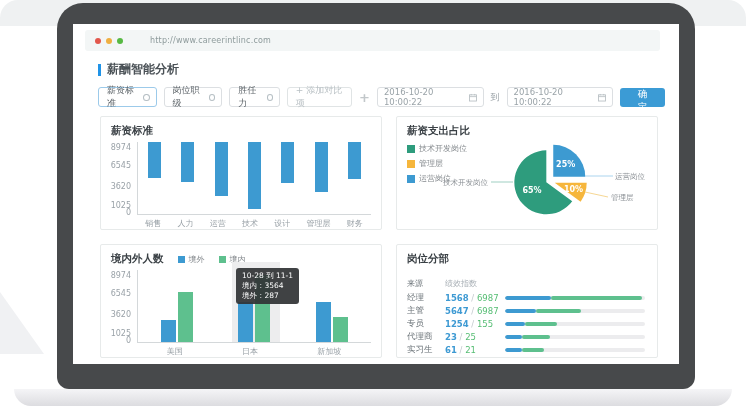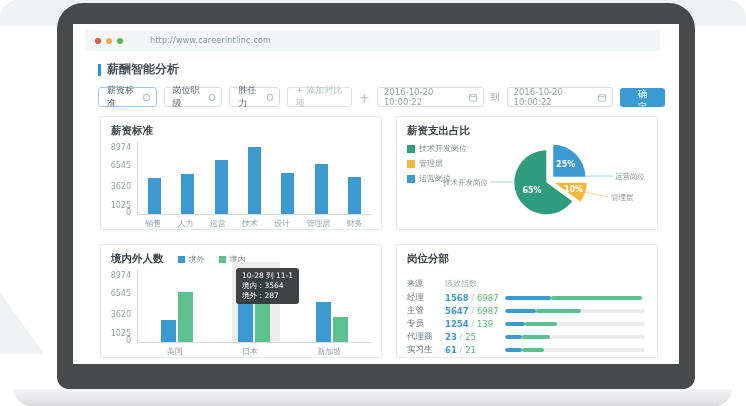--- a/index.html
+++ b/index.html
@@ -33,21 +33,21 @@
   
   .grid{display:grid;grid-template-columns:282px 262px;gap:14px;margin:9px 0 0 2px}
   .panel{height:114px;background:#fff;border:1px solid #e7eaea;border-radius:2px;padding:7px 10px;box-sizing:border-box;overflow:hidden;position:relative}
   .ptitle{font-size:10.5px;font-weight:bold;color:#3a4045}
   .ptitle-row{display:flex;align-items:center;gap:14px}
   
   .vchart{display:flex;margin-top:4px}
   .yaxis{position:relative;width:26px;height:72px}
   .yaxis span{position:absolute;right:6px;font-size:8px;line-height:8px;color:#9aa2a8}
   .plotwrap{flex:1}
-  .plot{position:relative;height:72px;border-left:1px solid #d4d8da;border-bottom:1px solid #d4d8da;display:flex;align-items:flex-end;justify-content:space-around}
+  .plot{position:relative;height:72px;border-left:1px solid #d4d8da;border-bottom:1px solid #d4d8da;display:flex;justify-content:space-around}
   .bar{width:13px}
   .xlabels{display:flex;justify-content:space-around;font-size:8px;color:#98a0a6;padding-top:3px}
   .group{display:flex;align-items:flex-end;gap:2px;position:relative;z-index:1}
   .group .bar{width:15px}
   .hl{position:absolute;left:94px;top:-8px;width:48px;height:calc(100% + 8px);background:#ededee;z-index:0}
   .tip{position:absolute;left:98px;top:-2px;z-index:2;background:rgba(50,52,54,.93);border-radius:3px;padding:3px 6px;color:#fff;font-size:7.5px;line-height:10px;white-space:nowrap}
   
   .leg{display:flex;align-items:center;gap:4px;font-size:8px;color:#84898d}
   .sw{width:7px;height:7px;display:inline-block}
   .plegend{position:absolute;left:10px;top:26px;display:flex;flex-direction:column;gap:4px;z-index:2}
@@ -263,21 +263,21 @@
               <div class="tbl-row">
                 <span class="c-label">主管</span>
                 <span class="c-vals"><span class="v1">5647</span><span class="vsep"> / </span><span class="v2">6987</span></span>
                 <span class="track">
                   <span class="seg" style="left: 22%; width: 32%; background: rgb(94, 192, 142);"></span>
                   <span class="seg" style="left: 0px; width: 22%; background: rgb(61, 154, 209);"></span>
                 </span>
               </div>
               <div class="tbl-row">
                 <span class="c-label">专员</span>
-                <span class="c-vals"><span class="v1">1254</span><span class="vsep"> / </span><span class="v2">139</span></span>
+                <span class="c-vals"><span class="v1">1254</span><span class="vsep"> / </span><span class="v2">155</span></span>
                 <span class="track">
                   <span class="seg" style="left: 14%; width: 23%; background: rgb(94, 192, 142);"></span>
                   <span class="seg" style="left: 0px; width: 14%; background: rgb(61, 154, 209);"></span>
                 </span>
               </div>
               <div class="tbl-row">
                 <span class="c-label">代理商</span>
                 <span class="c-vals"><span class="v1">23</span><span class="vsep"> / </span><span class="v2">25</span></span>
                 <span class="track">
                   <span class="seg" style="left: 12%; width: 20%; background: rgb(94, 192, 142);"></span>

